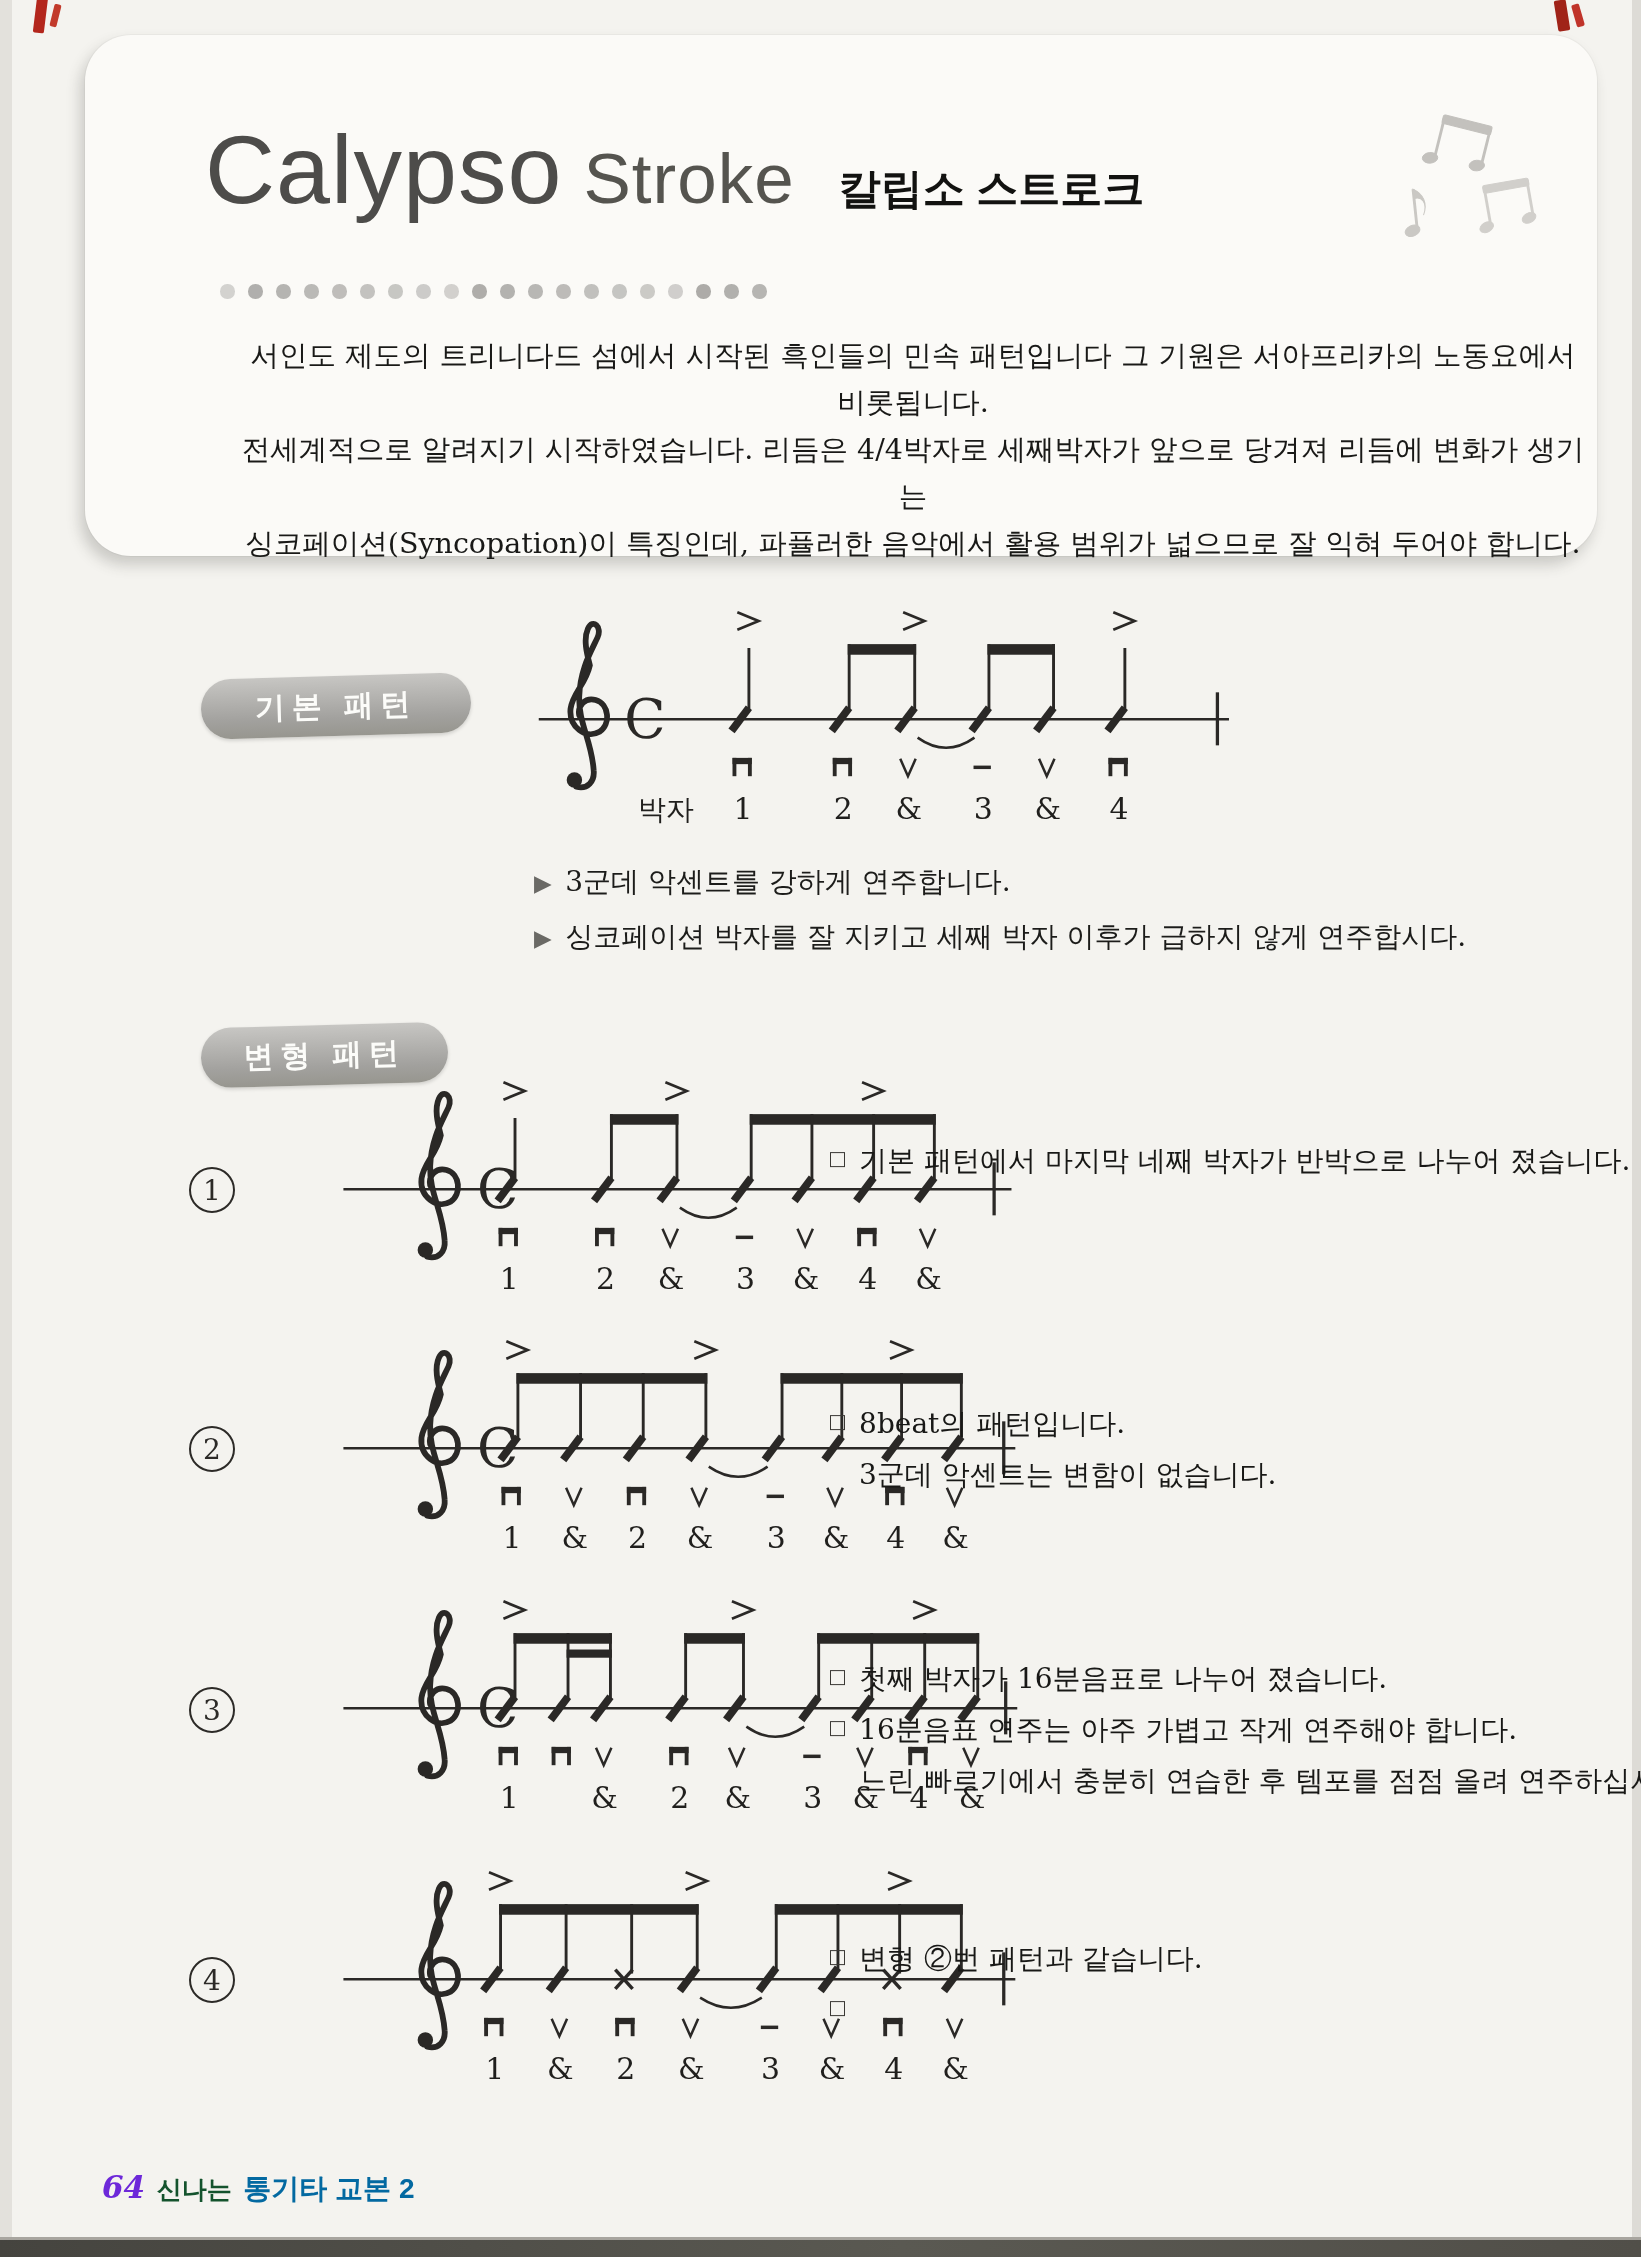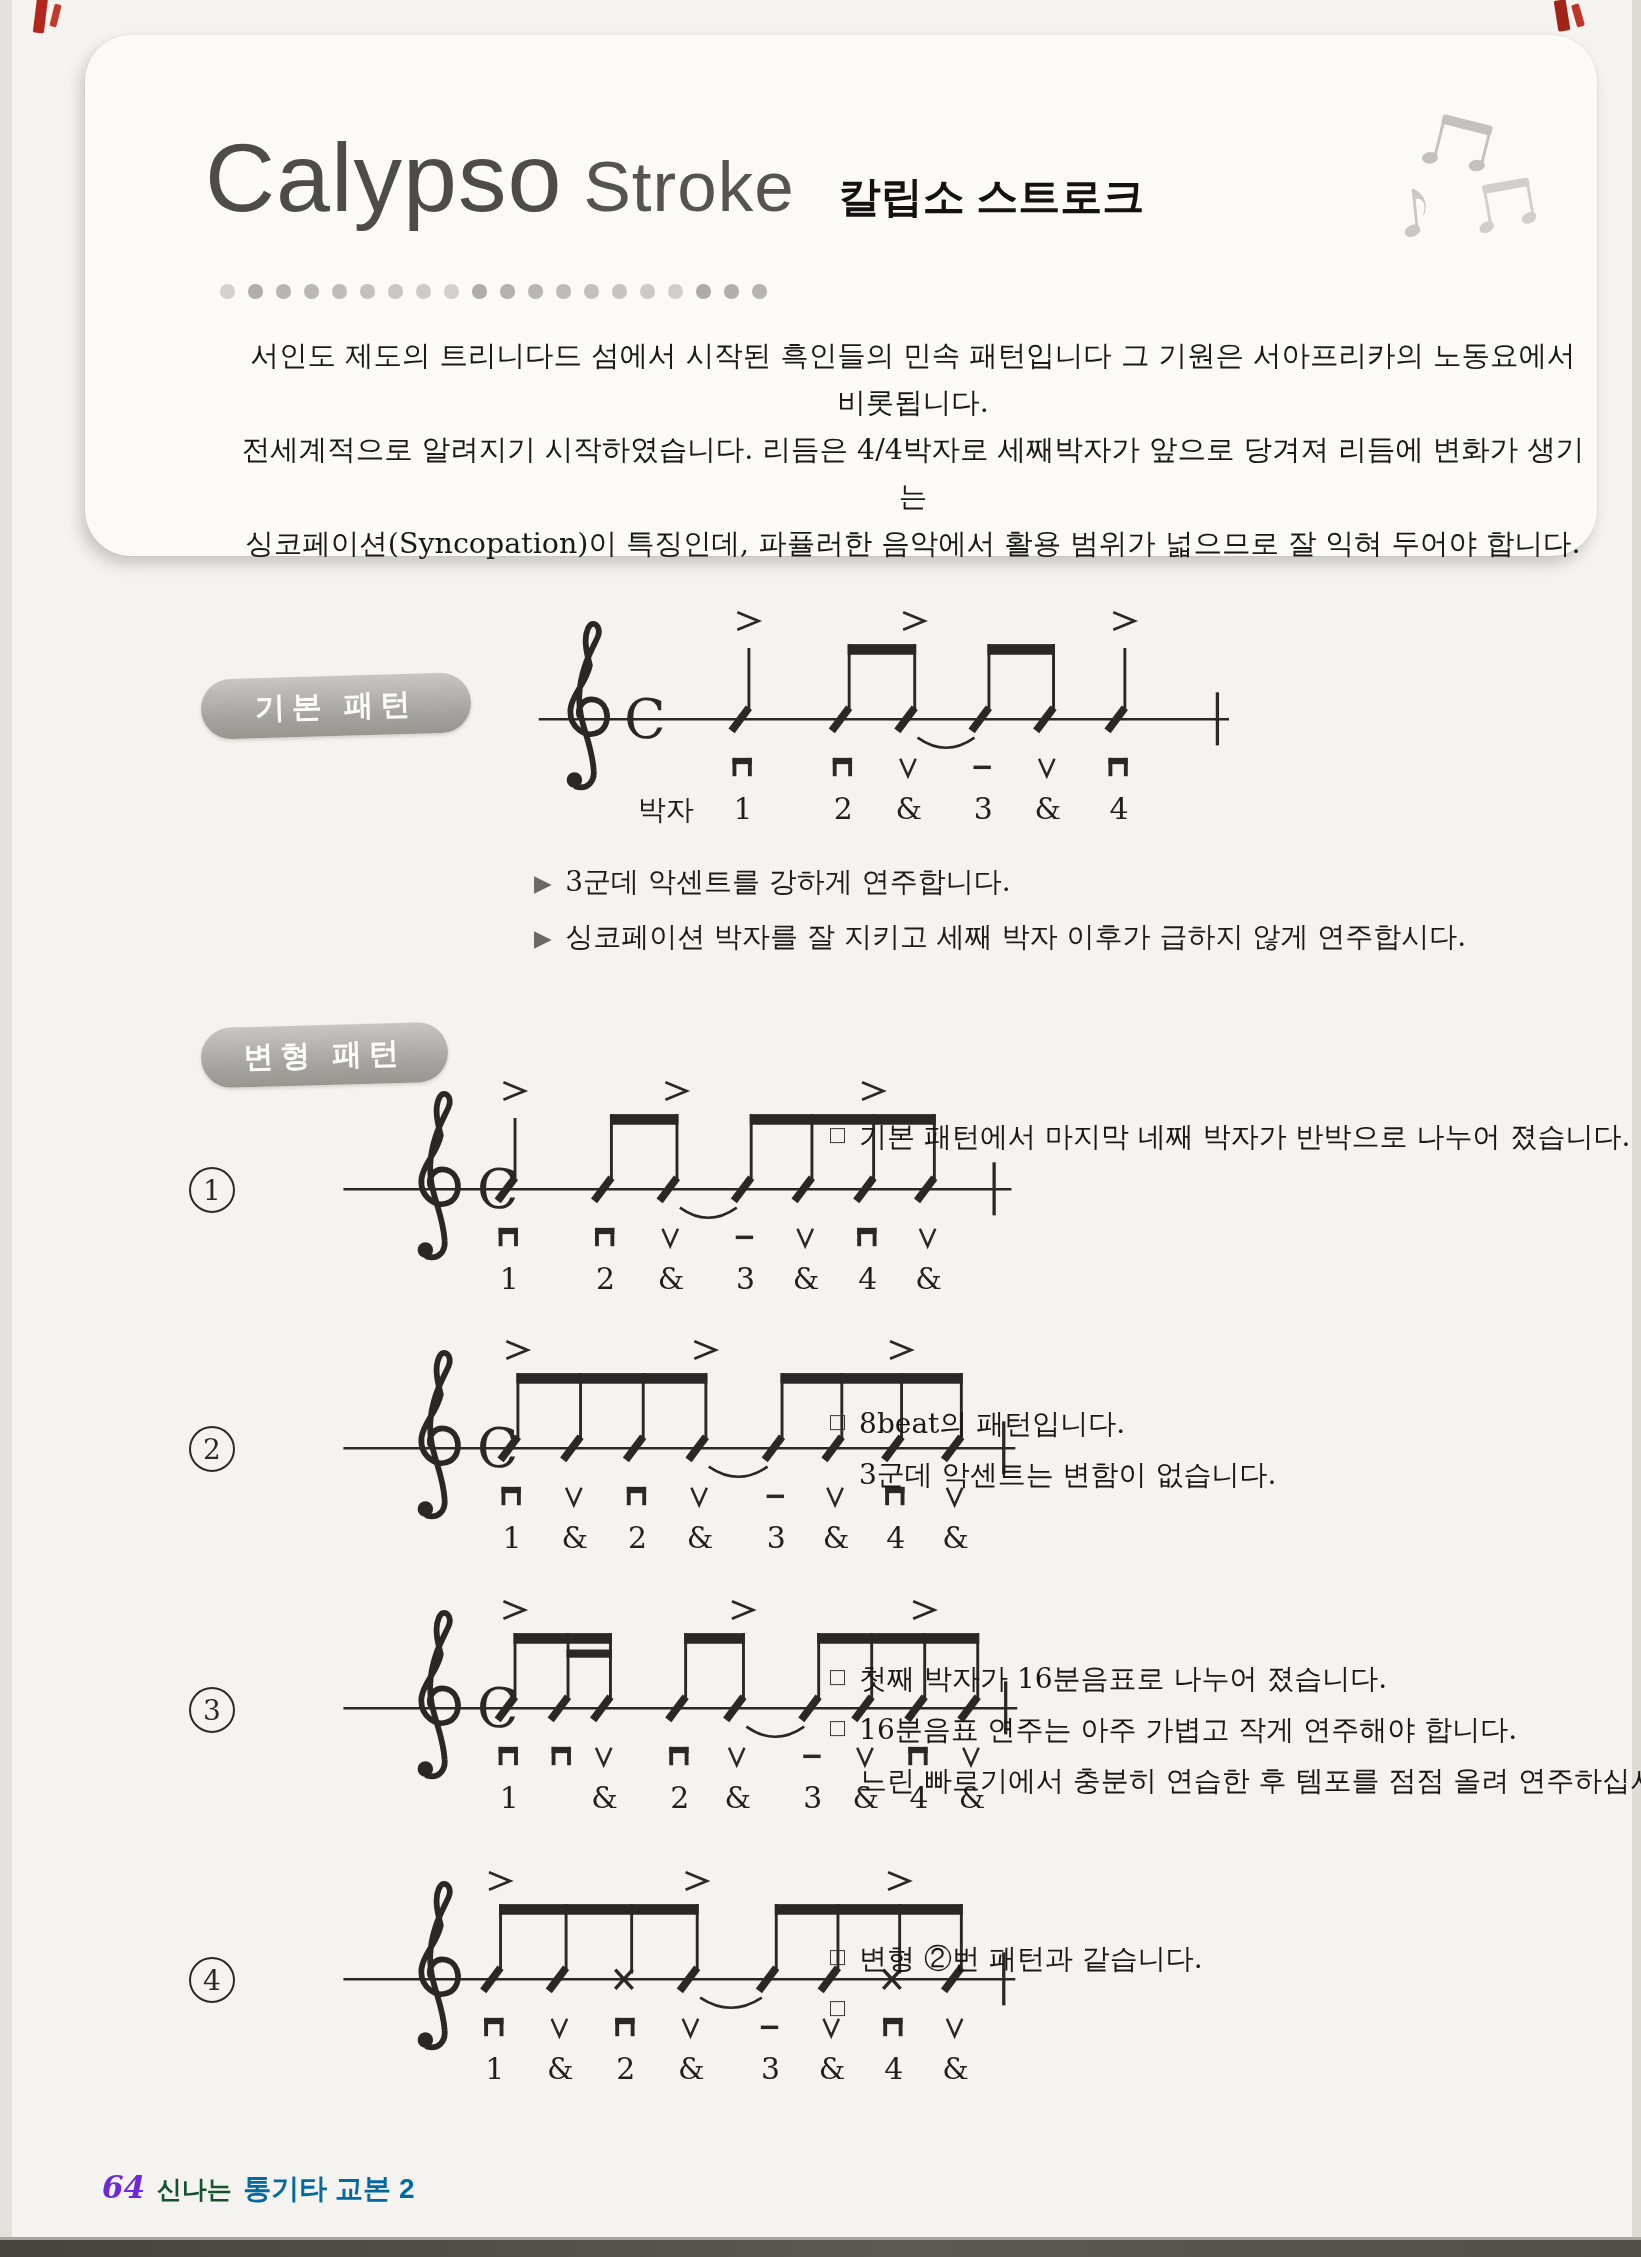--- a/index.html
+++ b/index.html
@@ -17,21 +17,21 @@
     background:linear-gradient(90deg,#45443f,#5a5952 55%,#514f49);}
   .bottom-line{position:absolute;left:0;bottom:17.4px;width:100%;height:2.9px;background:#a8a59f;}
   .mark{position:absolute;border-radius:1.9px;}
 
   .card{
     position:absolute;left:85px;top:35px;width:1512px;height:521px;
     background:#fbfaf7;border-radius:46px;
     box-shadow:-4.8px 8.7px 13.5px rgba(60,58,54,.22), 0 0 0 1px rgba(0,0,0,.03);
   }
   .title-row{position:absolute;left:205px;top:114px;display:flex;align-items:baseline;gap:21px;white-space:nowrap;}
-  .t1{font-family:"Liberation Sans","DejaVu Sans",sans-serif;font-size:97px;font-weight:400;color:#4d4c4a;letter-spacing:1px;margin-top:8px;}
+  .t1{font-family:"Liberation Sans","DejaVu Sans",sans-serif;font-size:97px;font-weight:400;color:#4d4c4a;letter-spacing:1px;}
   .t2{font-family:"Liberation Sans","DejaVu Sans",sans-serif;font-size:71px;font-weight:400;color:#55544f;letter-spacing:1px;}
   .tko{font-family:"Liberation Sans","DejaVu Sans",sans-serif;font-size:42px;font-weight:900;color:#121210;margin-left:23px;}
   .dots{position:absolute;left:220px;top:284px;display:flex;gap:13.5px;}
   .dot{width:14.5px;height:14.5px;border-radius:50%;background:#9c9b98;}
   .intro{position:absolute;left:239px;top:332px;width:1348px;text-align:center;
     font-size:28.5px;line-height:47px;color:#191917;}
 
   .pill{
     position:absolute;height:60px;border-radius:31px;
     background:linear-gradient(180deg,#c7c6c3,#a2a19e 70%,#97968f);
@@ -242,21 +242,21 @@
             <rect x="588" y="170" width="20" height="6.5"></rect>
             <rect x="588" y="170" width="4" height="19"></rect>
             <rect x="604" y="170" width="4" height="19"></rect>
           </g>
           <text x="599" y="233" font-size="31" text-anchor="middle" fill="#201f1d" font-family="&quot;DejaVu Serif&quot;,serif">4</text>
           <line x1="668" y1="121" x2="668" y2="52" stroke="#2a2826" stroke-width="3"></line>
           <line x1="650" y1="142" x2="668" y2="118" stroke="#2a2826" stroke-width="8"></line>
           <path d="M 653 171 L 661 189 L 669 171" fill="none" stroke="#2a2826" stroke-width="2.6"></path>
           <text x="662" y="233" font-size="31" text-anchor="middle" fill="#201f1d" font-family="&quot;DejaVu Serif&quot;,serif">&amp;</text>
         </svg></div>
-      <div class="descs" style="left: 830px; top: 1111px;">
+      <div class="descs" style="left: 830px; top: 1135px;">
         <div><span class="sq"></span><span>기본 패턴에서 마지막 네째 박자가 반박으로 나누어 졌습니다.</span></div>
       </div>
       <div class="circnum" style="top: 1426px;">2</div>
       <div class="staff" style="left: 290px; top: 1323px;"><svg viewBox="0 0 800 250" width="772" height="241">
           <line x1="55" y1="130" x2="752" y2="130" stroke="#2a2826" stroke-width="2.6"></line>
           <line x1="740" y1="102" x2="740" y2="157" stroke="#2a2826" stroke-width="3.4"></line>
           <g transform="translate(150,0)">
             <path d="M -8 200 C 4 203 11 194 10 183 C 8 152 -6 134 -5 106 C -4 78 7 60 14 45 C 19 34 9 25 4 36 C -1 47 3 62 6 74 C 2 93 -12 103 -14 119 C -16 138 2 151 16 143 C 28 135 26 114 12 110 C 1 107 -7 116 -5 126" fill="none" stroke="#2a2826" stroke-width="6" stroke-linecap="round"></path>
             <circle cx="-10" cy="193" r="8" fill="#2a2826"></circle>
           </g>

